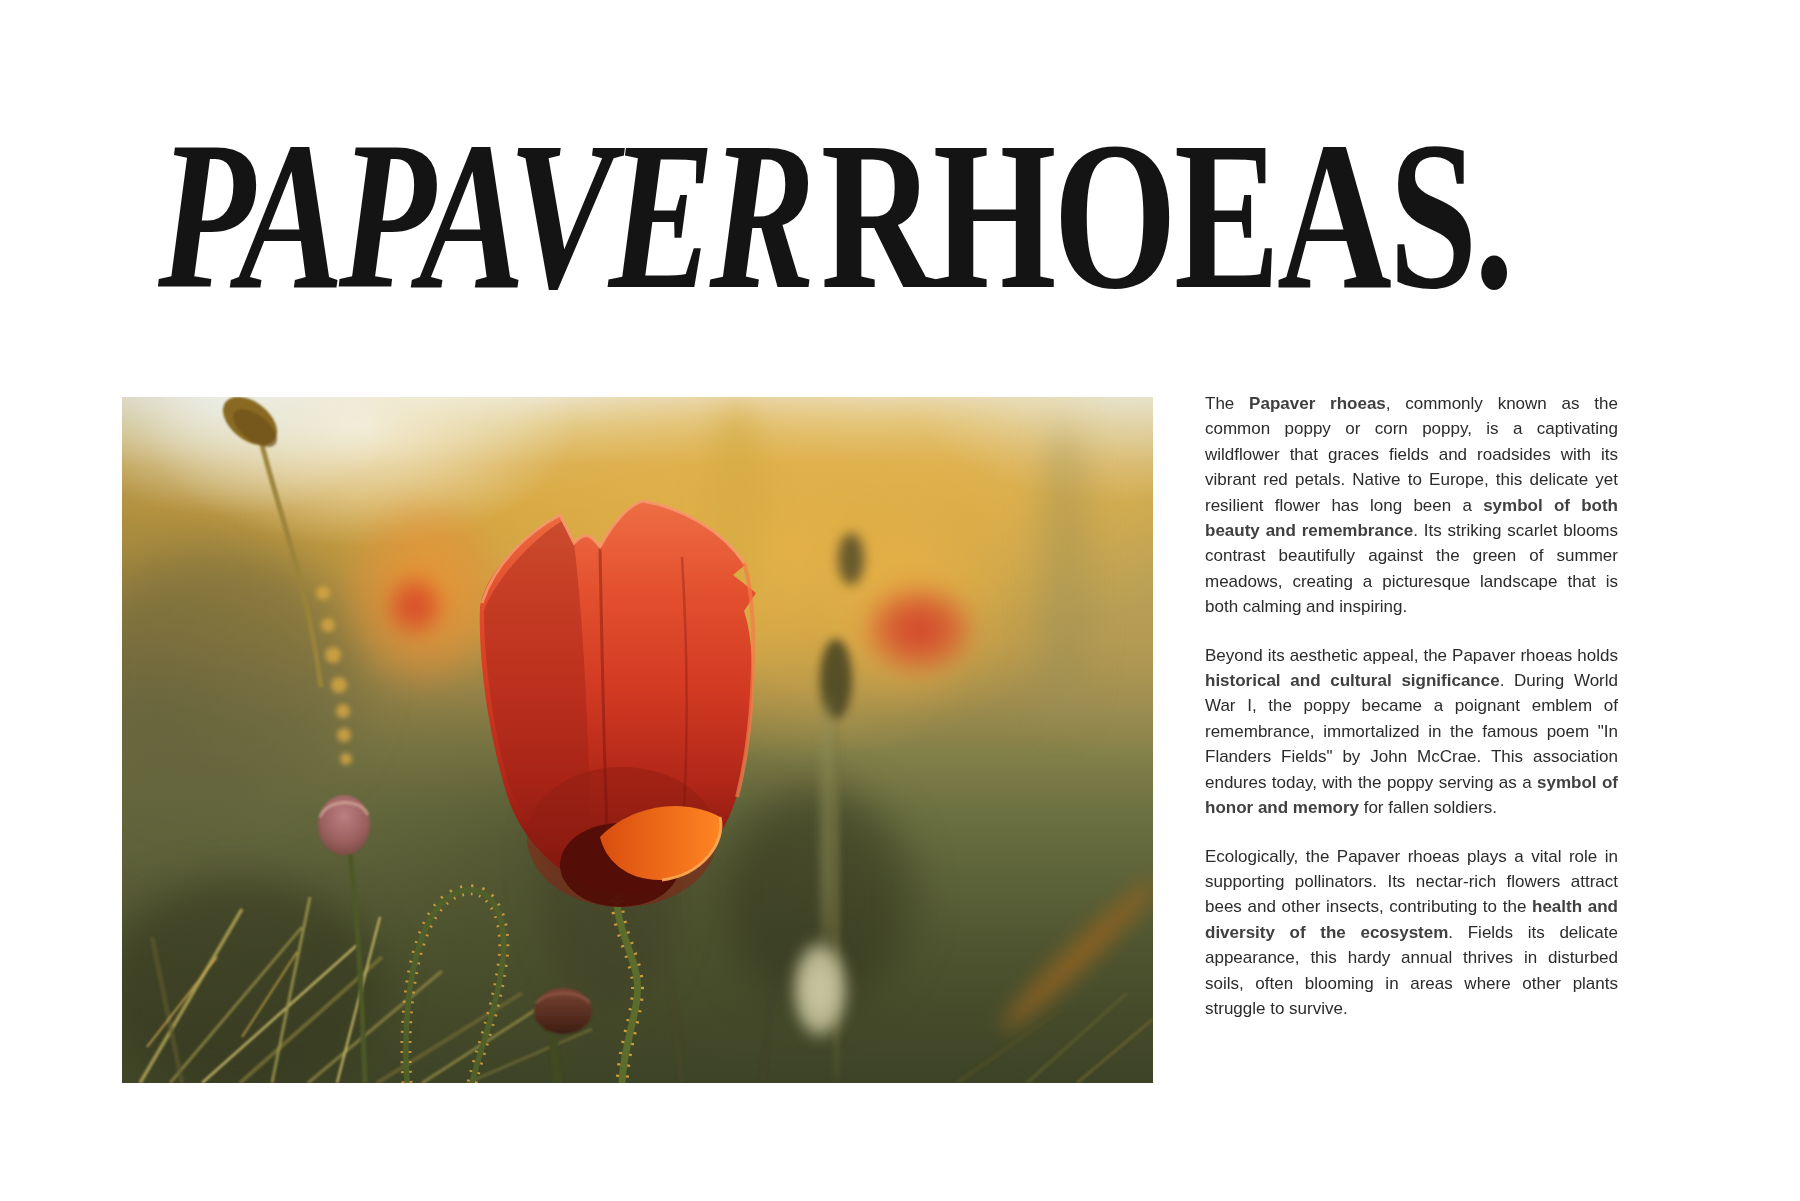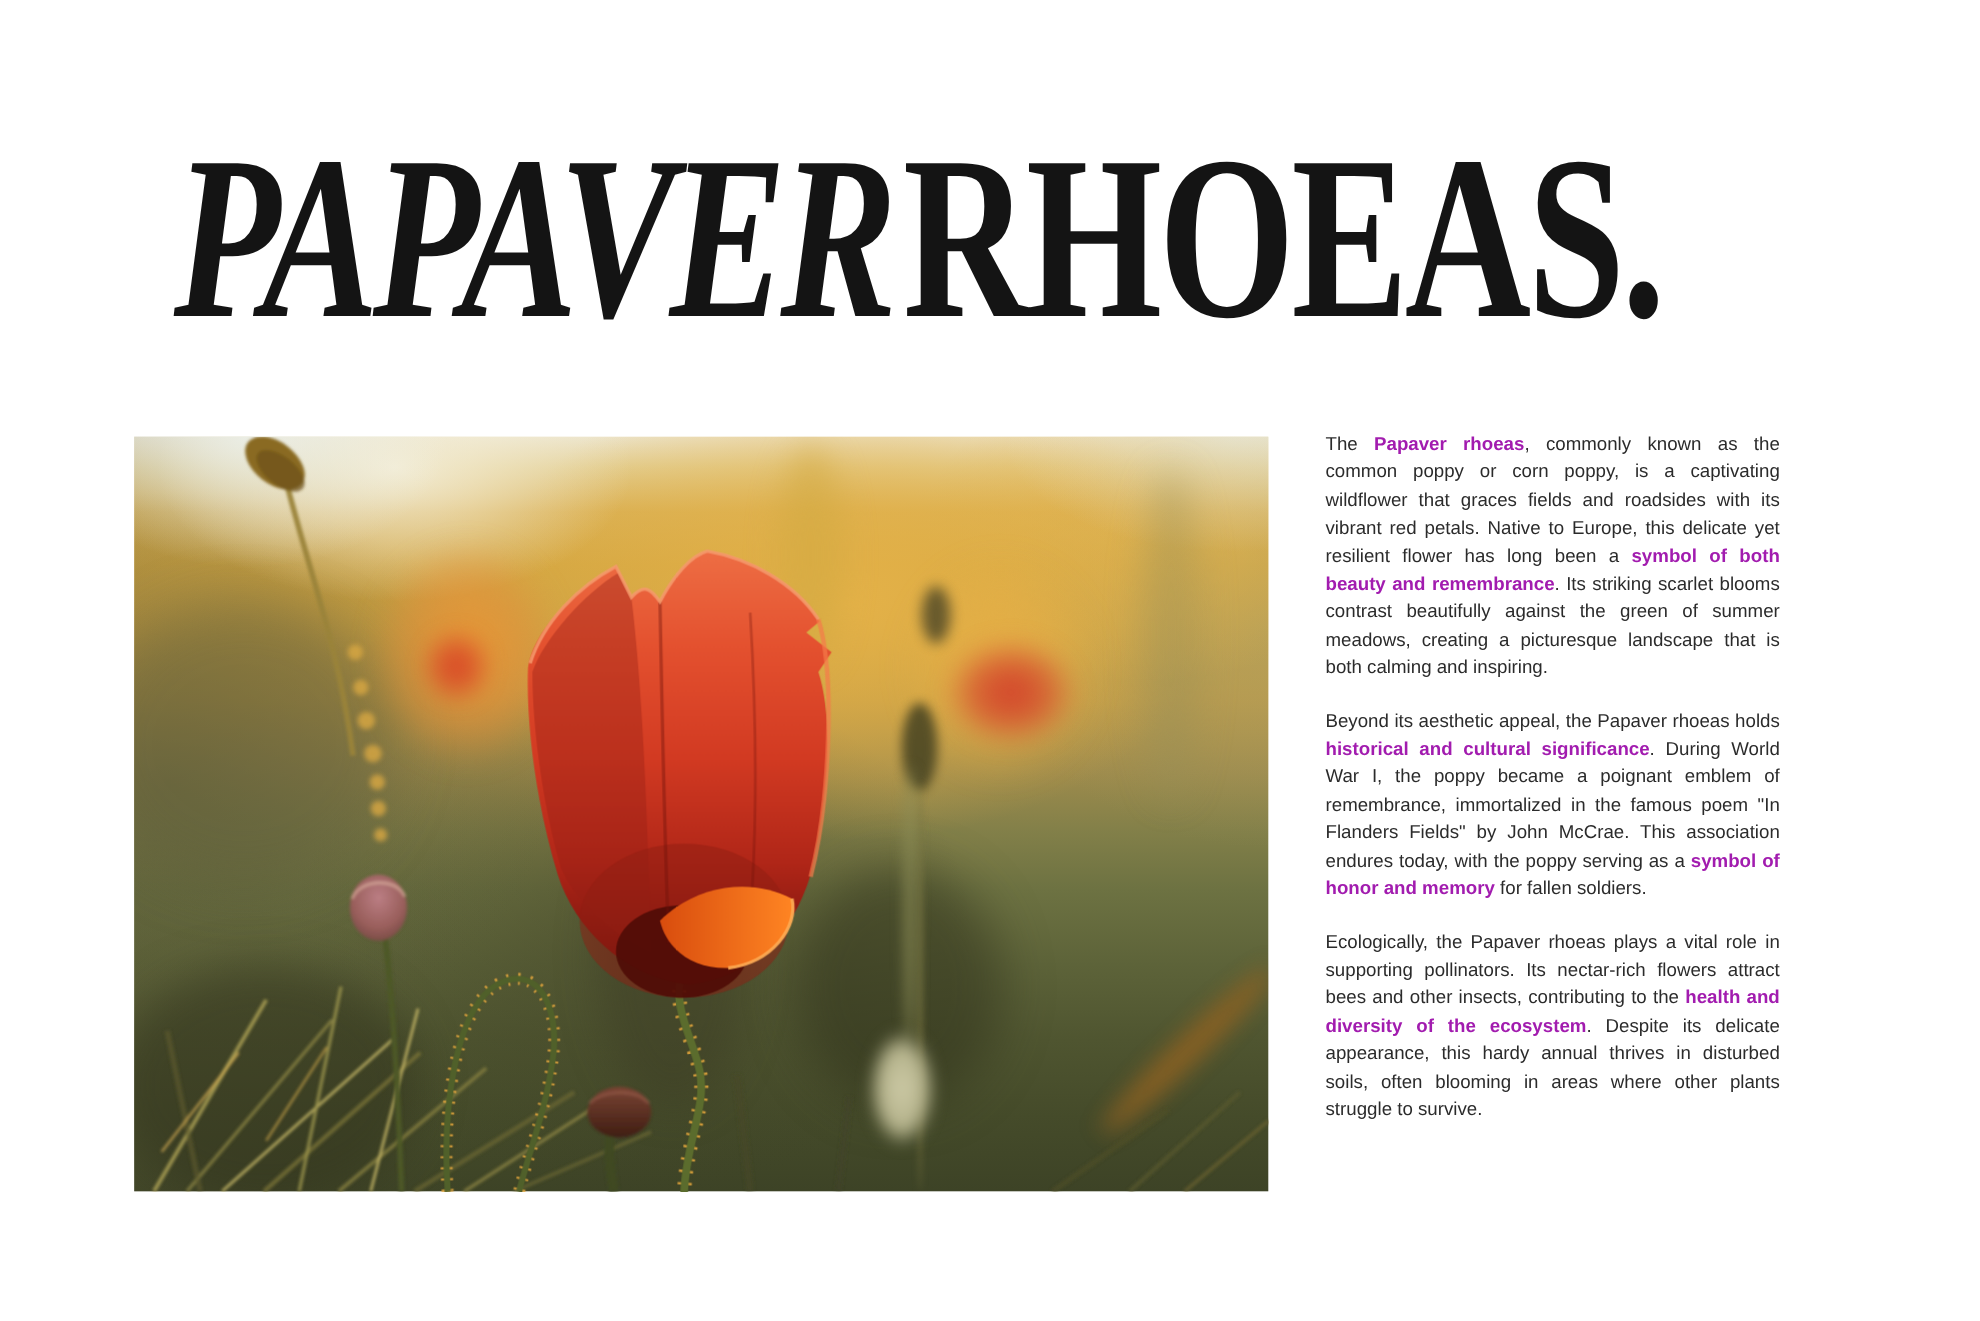--- a/index.html
+++ b/index.html
@@ -19,21 +19,21 @@
   }
   .title .it{font-style:italic;letter-spacing:-7px;margin-right:14px;}
 
   
   .textcol{
     position:absolute;left:1205px;top:391px;width:413px;
     font-size:17px;line-height:25.4px;color:#2b2b2b;
     text-align:justify;
   }
   .textcol p{margin:0 0 23px 0;}
-  .textcol .b{font-weight:700;color:#a21caf;}
+  .textcol .b{font-weight:700;color:#404040;}
 
   
   .photo{
     position:absolute;left:122px;top:397px;width:1031px;height:686px;
     overflow:hidden;
     background:
       radial-gradient(260px 170px at 10% 0%, rgba(236,240,234,.85), rgba(236,240,234,0) 70%),
       radial-gradient(300px 150px at 97% 0%, rgba(230,233,222,.6), rgba(230,233,222,0) 70%),
       radial-gradient(300px 170px at 23% 4%, rgba(244,238,216,.95), rgba(244,238,216,0) 72%),
       radial-gradient(460px 300px at 63% 22%, rgba(229,178,72,.95), rgba(229,178,72,0) 72%),
@@ -202,14 +202,14 @@
       <path d="M 622 166 C 637 214 633 330 615 400" fill="none" stroke="#f57a4a" stroke-width="4" opacity=".7"></path>
       <path d="M 478 440 C 510 408 560 400 598 420 C 604 446 580 478 540 483 C 508 484 484 466 478 440 Z" fill="url(#flap)"></path>
       <path d="M 598 420 C 604 446 580 478 540 483" fill="none" stroke="#ffad55" stroke-width="3" opacity=".9"></path>
     </g>
   </svg>
 </div>
 
 <div class="textcol">
     <p><span>The </span><span class="b">Papaver rhoeas</span><span>, commonly known as the common poppy or corn poppy, is a captivating wildflower that graces fields and roadsides with its vibrant red petals. Native to Europe, this delicate yet resilient flower has long been a </span><span class="b">symbol of both beauty and remembrance</span><span>. Its striking scarlet blooms contrast beautifully against the green of summer meadows, creating a picturesque landscape that is both calming and inspiring.</span></p>
     <p><span>Beyond its aesthetic appeal, the Papaver rhoeas holds </span><span class="b">historical and cultural significance</span><span>. During World War I, the poppy became a poignant emblem of remembrance, immortalized in the famous poem "In Flanders Fields" by John McCrae. This association endures today, with the poppy serving as a </span><span class="b">symbol of honor and memory</span><span> for fallen soldiers.</span></p>
-    <p><span>Ecologically, the Papaver rhoeas plays a vital role in supporting pollinators. Its nectar-rich flowers attract bees and other insects, contributing to the </span><span class="b">health and diversity of the ecosystem</span><span>. Despite its delicate appearance, this hardy annual thrives in disturbed soils, often blooming in areas where other plants struggle to survive.</span></p>
+    <p><span>Ecologically, the Papaver rhoeas plays a vital role in supporting pollinators. Its nectar-rich flowers attract bees and other insects, contributing to the </span><span class="b">health and diversity of the ecosystem</span><span>. Fields its delicate appearance, this hardy annual thrives in disturbed soils, often blooming in areas where other plants struggle to survive.</span></p>
   </div>
 
 </body></html>

